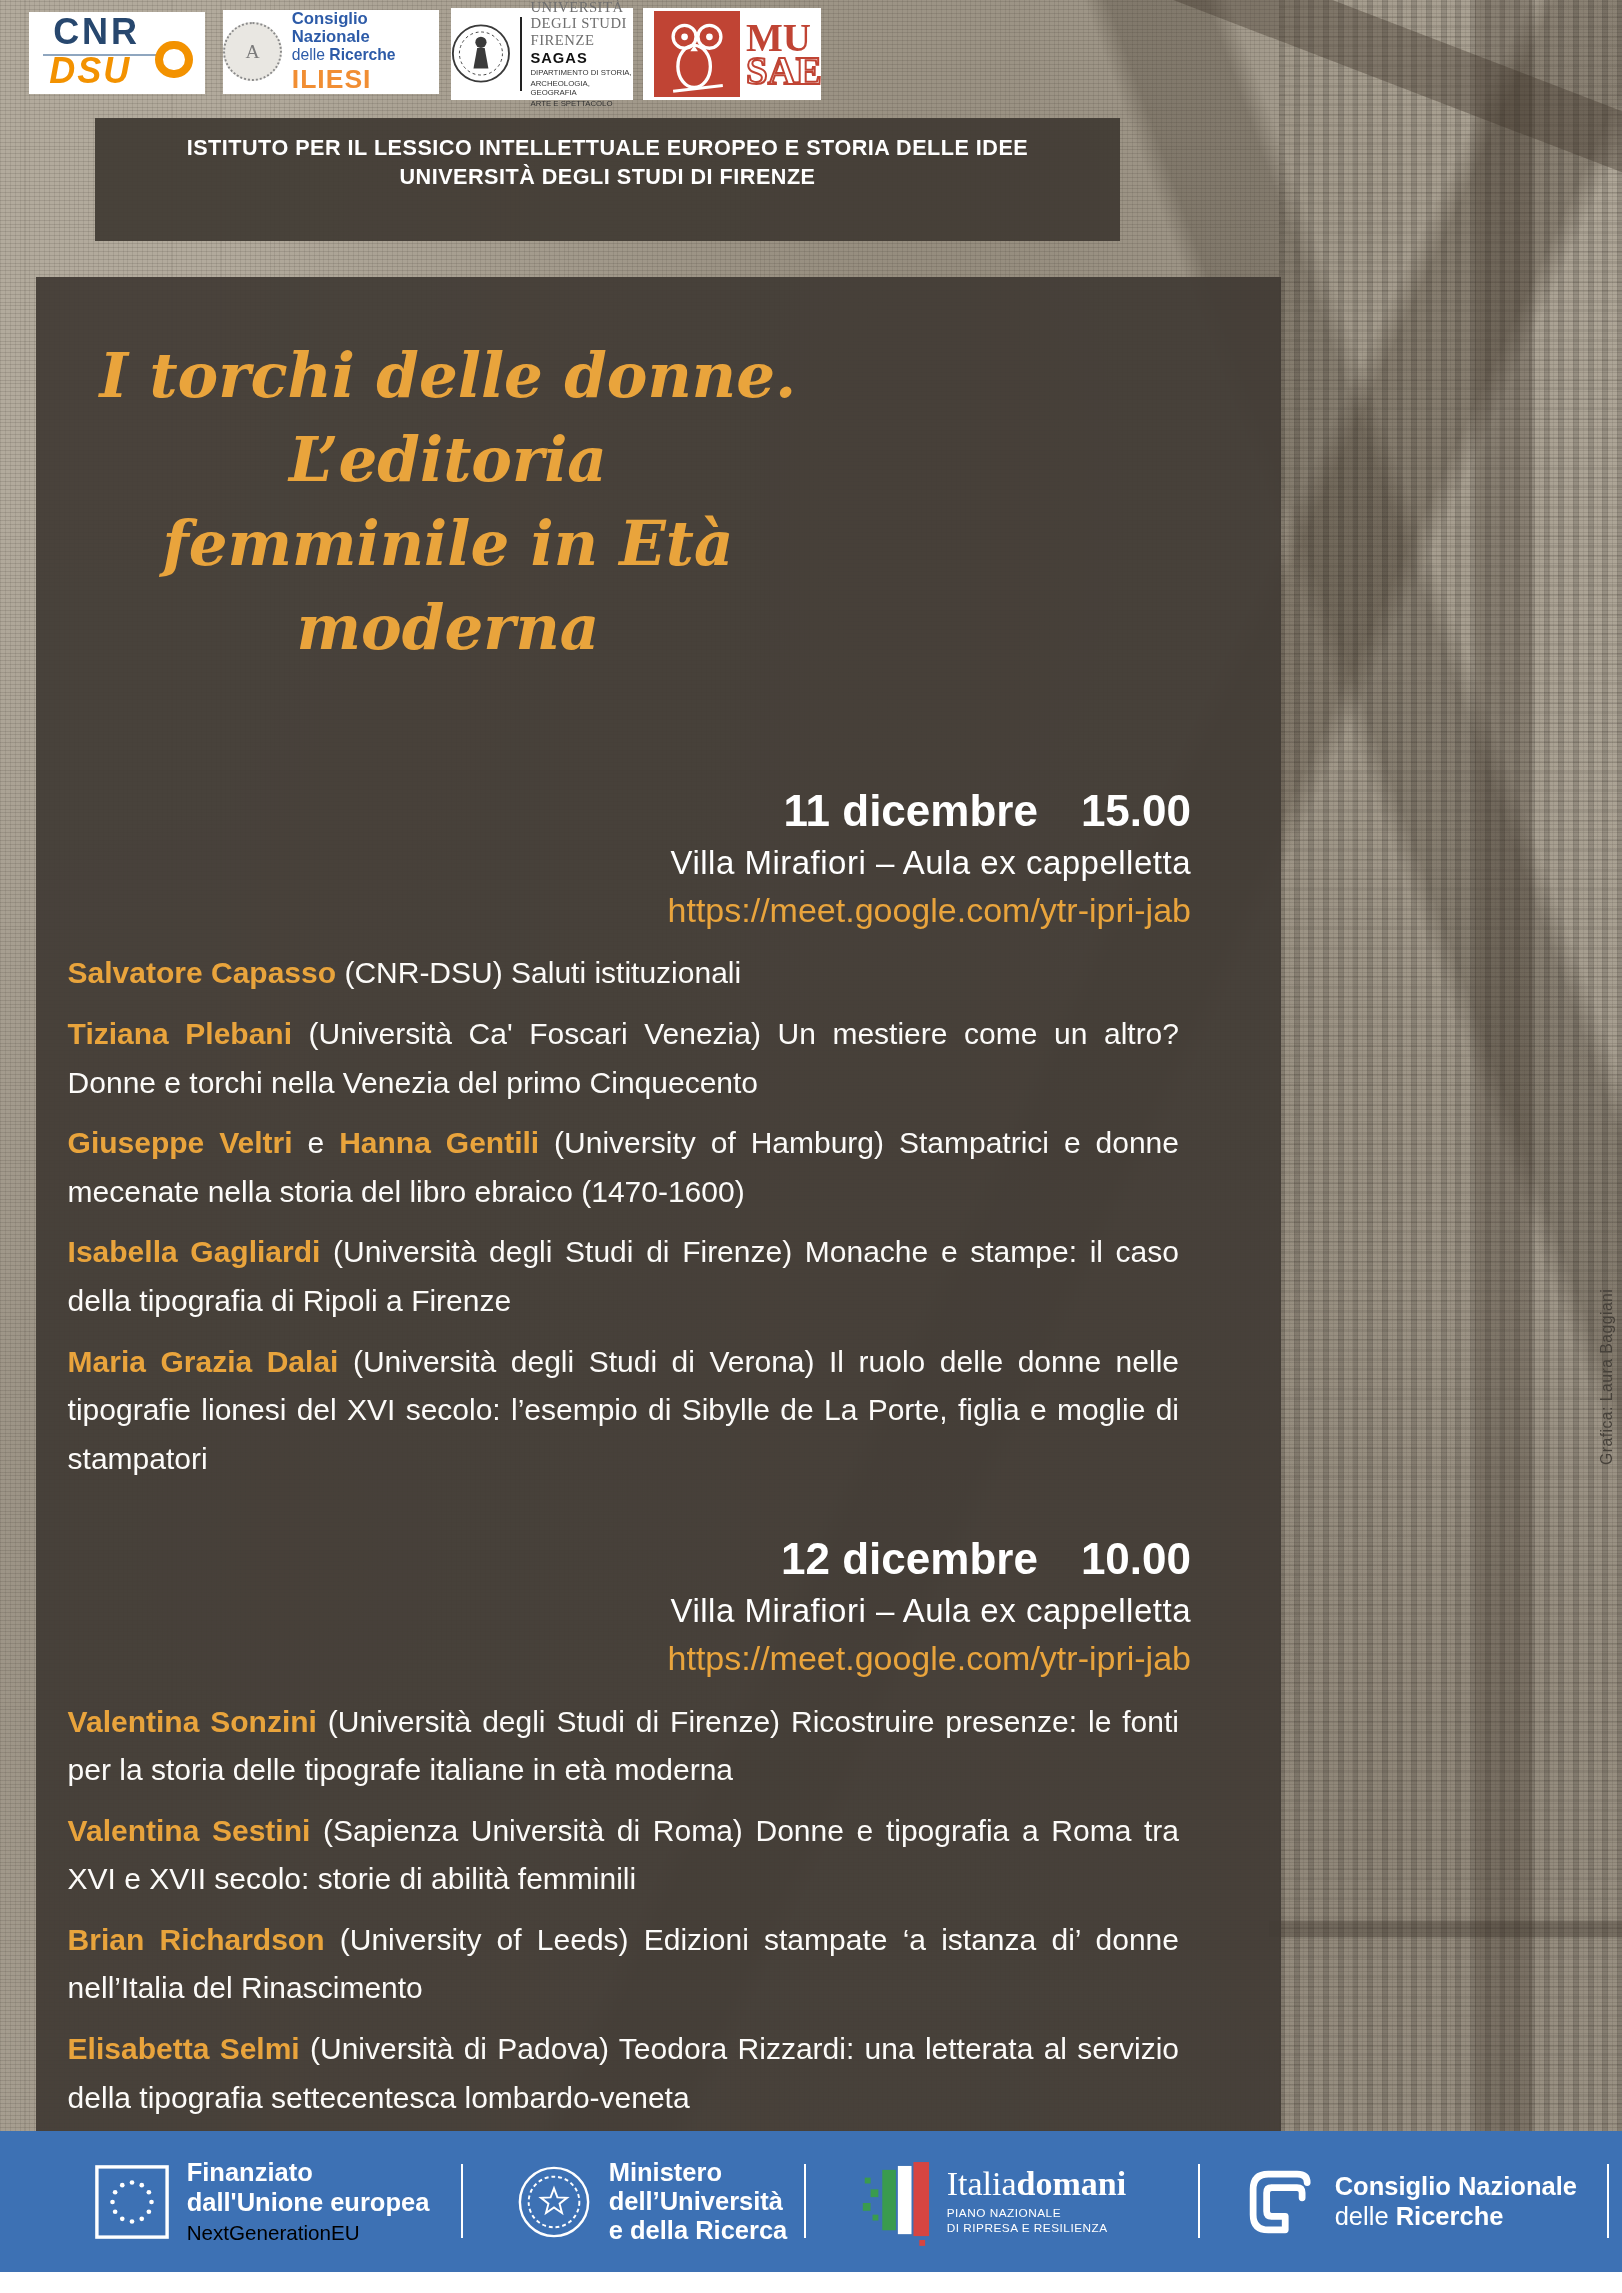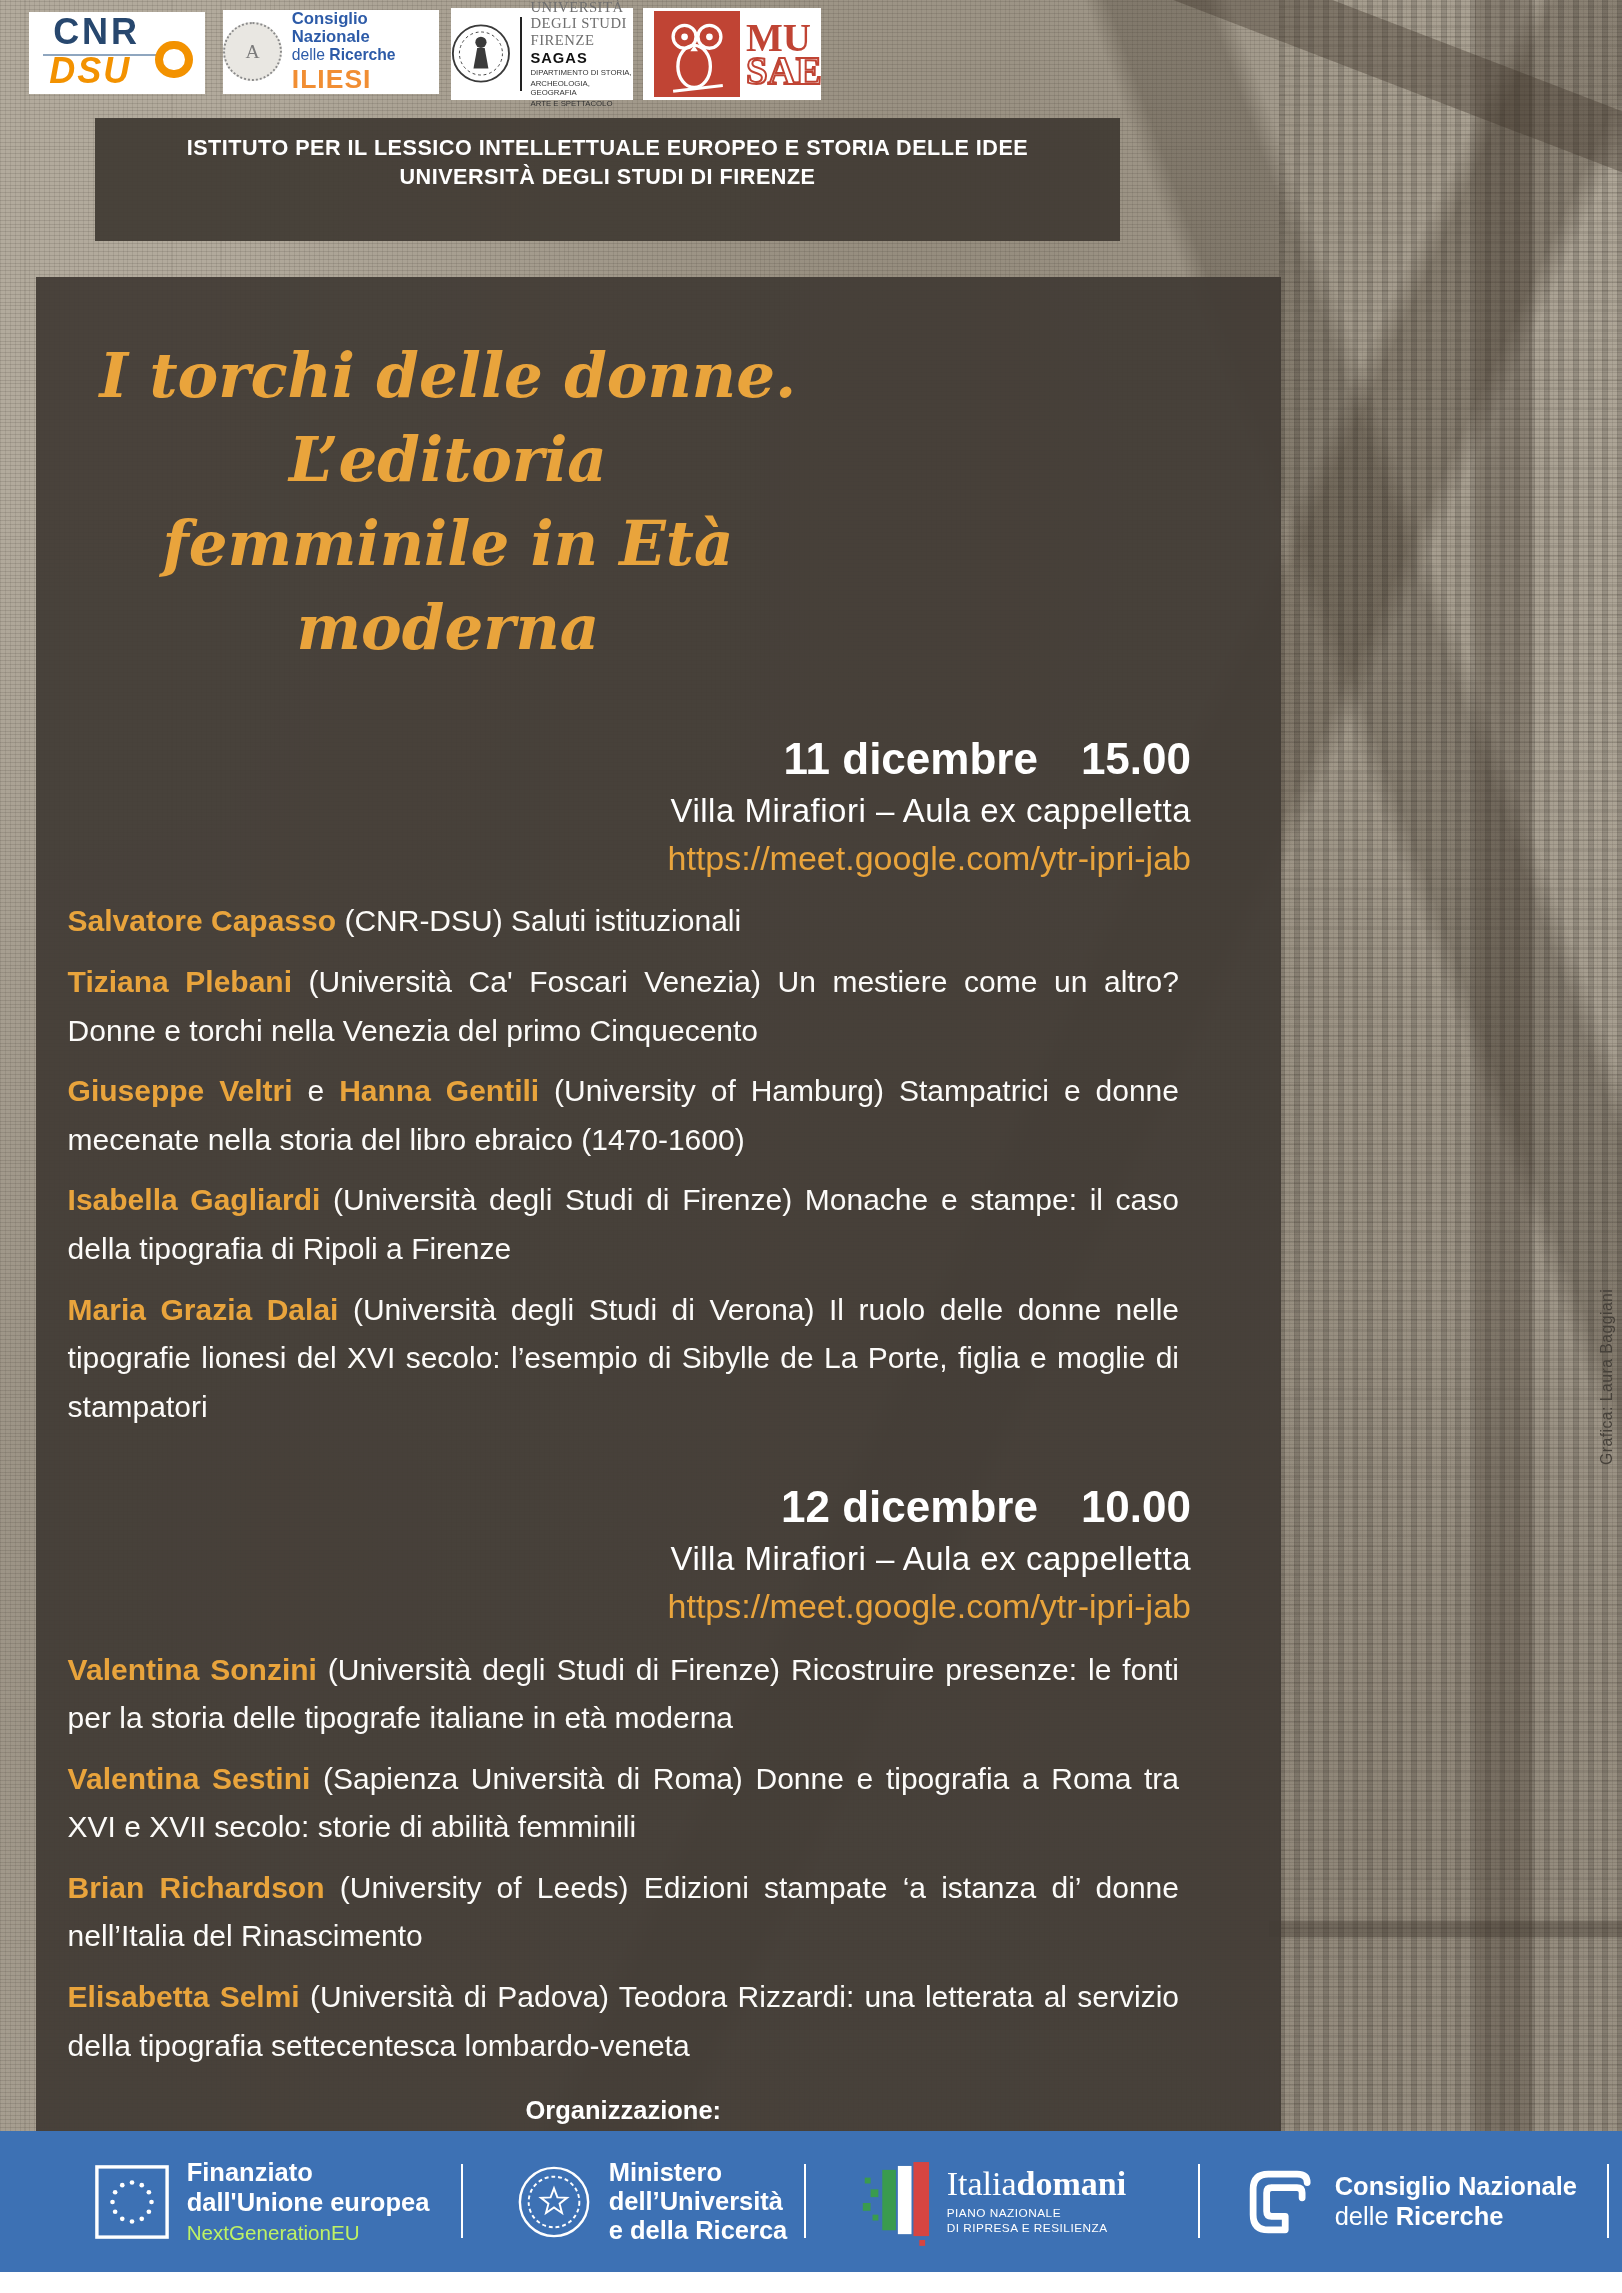--- a/index.html
+++ b/index.html
@@ -71,21 +71,21 @@
   .hb1{font-size:41px;font-weight:bold;letter-spacing:1px;}
   .hb2{font-size:21.6px;font-weight:bold;margin-top:6.9px;letter-spacing:0.5px;}
   .hb3{font-size:21.6px;font-weight:bold;margin-top:2.9px;letter-spacing:0.5px;}
 
   
   .main-panel{position:absolute;left:36px;top:277px;width:1245px;min-height:1852px;
     background:rgba(66,60,53,0.94);box-sizing:border-box;padding:33px 90px 29px 19.6px;z-index:2;}
   .title-block{width:64%;margin:23.5px 0 0 29px;text-align:center;
     font-family:"DejaVu Serif","Liberation Serif",serif;font-style:italic;font-weight:bold;
     color:var(--accent,#E9A43C);font-size:61px;line-height:1.38;}
-  .session-head{margin-top:64px;text-align:right;color:#fff;}
+  .session-head{margin-top:116px;text-align:right;color:#fff;}
   .session-head.second{margin-top:51px;}
   .date-line{font-size:44px;font-weight:bold;}
   .date-line .time{margin-left:43px;}
   .venue-line{font-size:33px;margin-top:7.8px;letter-spacing:0.5px;}
   .link-line{font-size:34px;margin-top:8.8px;}
   .link-line a{color:var(--accent,#E9A43C);text-decoration:none;}
   .program{margin-top:19.6px;}
   .program p.entry{margin:12px;font-size:30px;line-height:1.62;color:#fcfbf9;
     text-align:justify;}
   .speaker{color:var(--accent,#E9A43C);font-weight:bold;}
@@ -101,21 +101,21 @@
 
   
   .footer{position:absolute;left:0;bottom:0;width:1622px;height:141px;
     background:var(--footer-blue,#3D71B4);z-index:4;color:#fff;}
   .f-group{position:absolute;top:0;height:141px;display:flex;align-items:center;gap:15.7px;}
   #fg1{left:93px;} #fg2{left:515px;} #fg3{left:855px;} #fg4{left:1243px;}
   .f-div{position:absolute;top:33px;width:2px;height:74px;background:#fff;}
   #fd1{left:461px;} #fd2{left:804px;} #fd3{left:1198px;} #fd4{left:1607px;}
   .f-text{line-height:1.15;}
   .f-bold{font-weight:bold;font-size:25.5px;}
-  .f-light{font-size:20.6px;color:#bef264;margin-top:3.9px;}
+  .f-light{font-size:20.6px;color:#000000;margin-top:3.9px;}
   .id-word{font-family:"Liberation Serif",serif;font-size:34px;line-height:1;}
   .id-word b{font-weight:bold;}
   .id-sub{font-size:11.8px;letter-spacing:0.5px;line-height:1.3;margin-top:4.9px;}
   .fcnr-l2{font-size:25.5px;} .fcnr-l2 b{font-weight:bold;}
 </style>
 </head>
 <body>
 
 <div class="poster">
 

